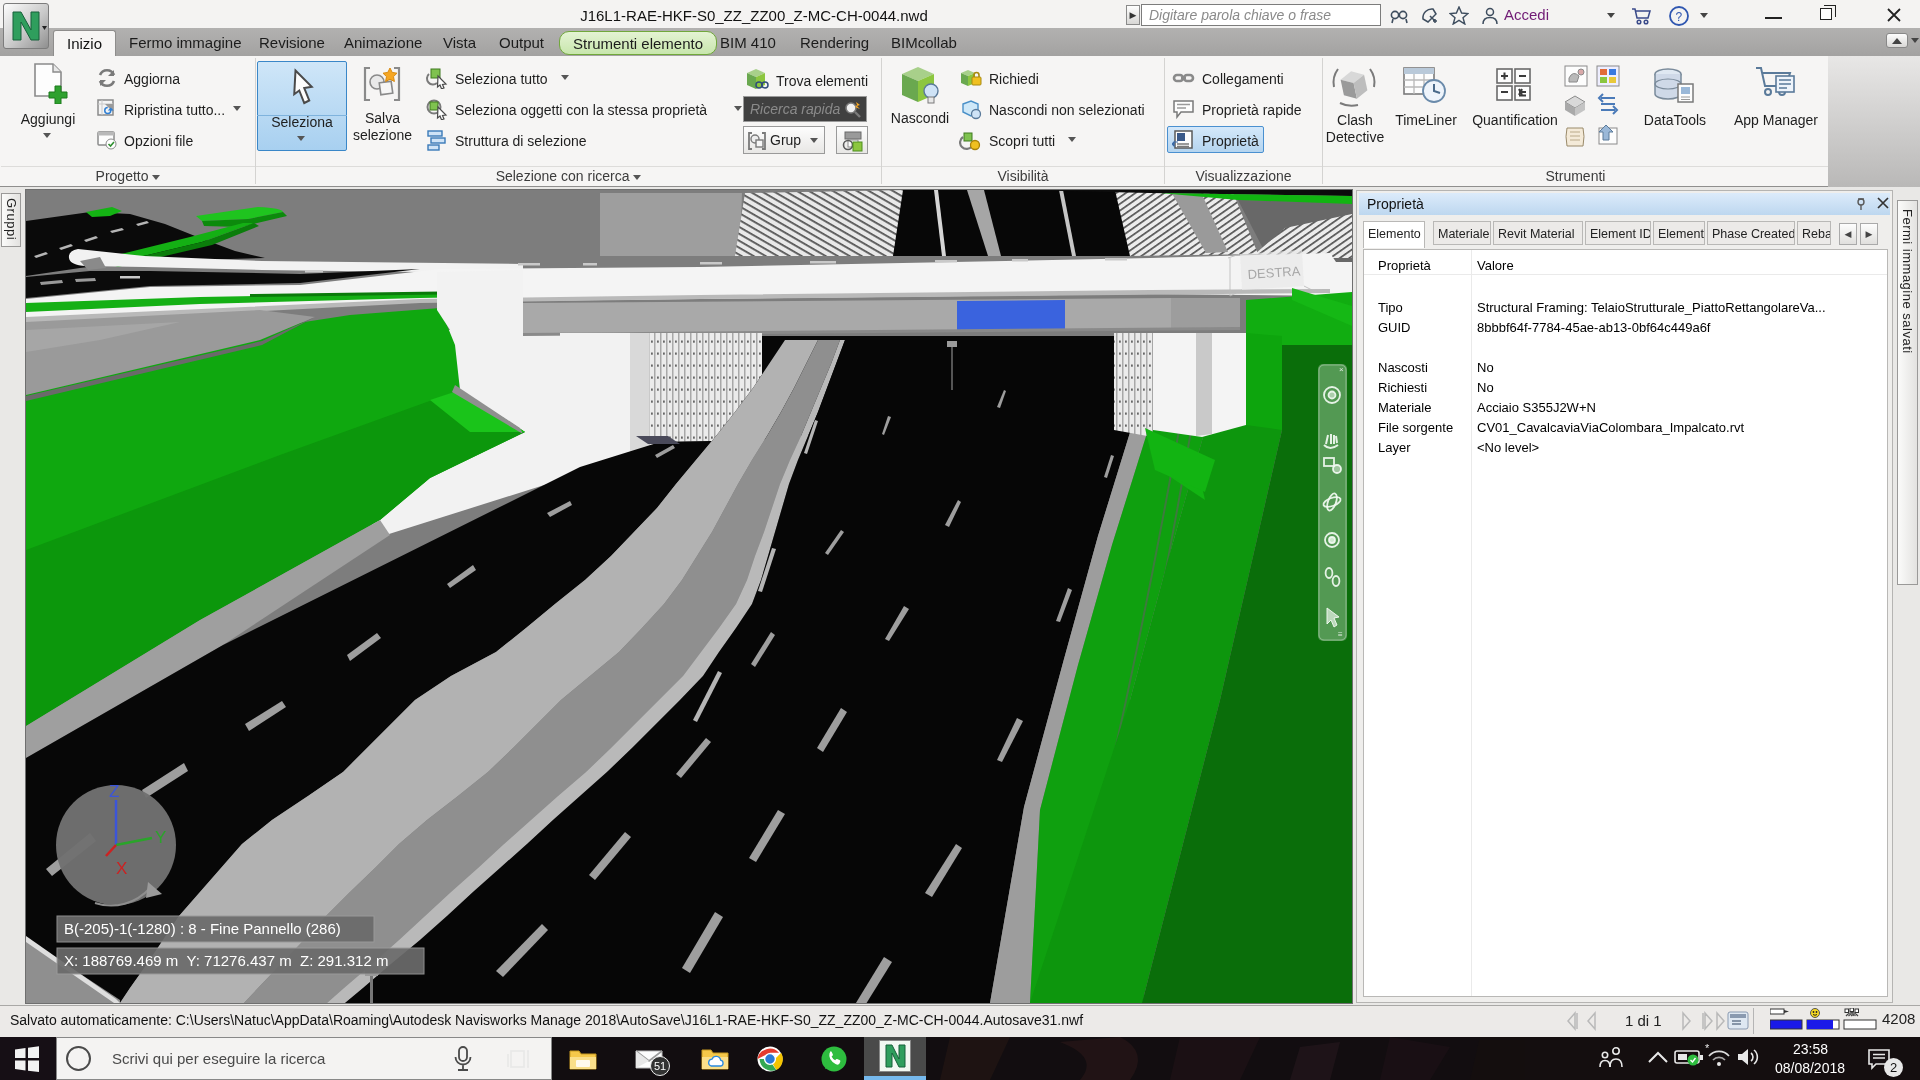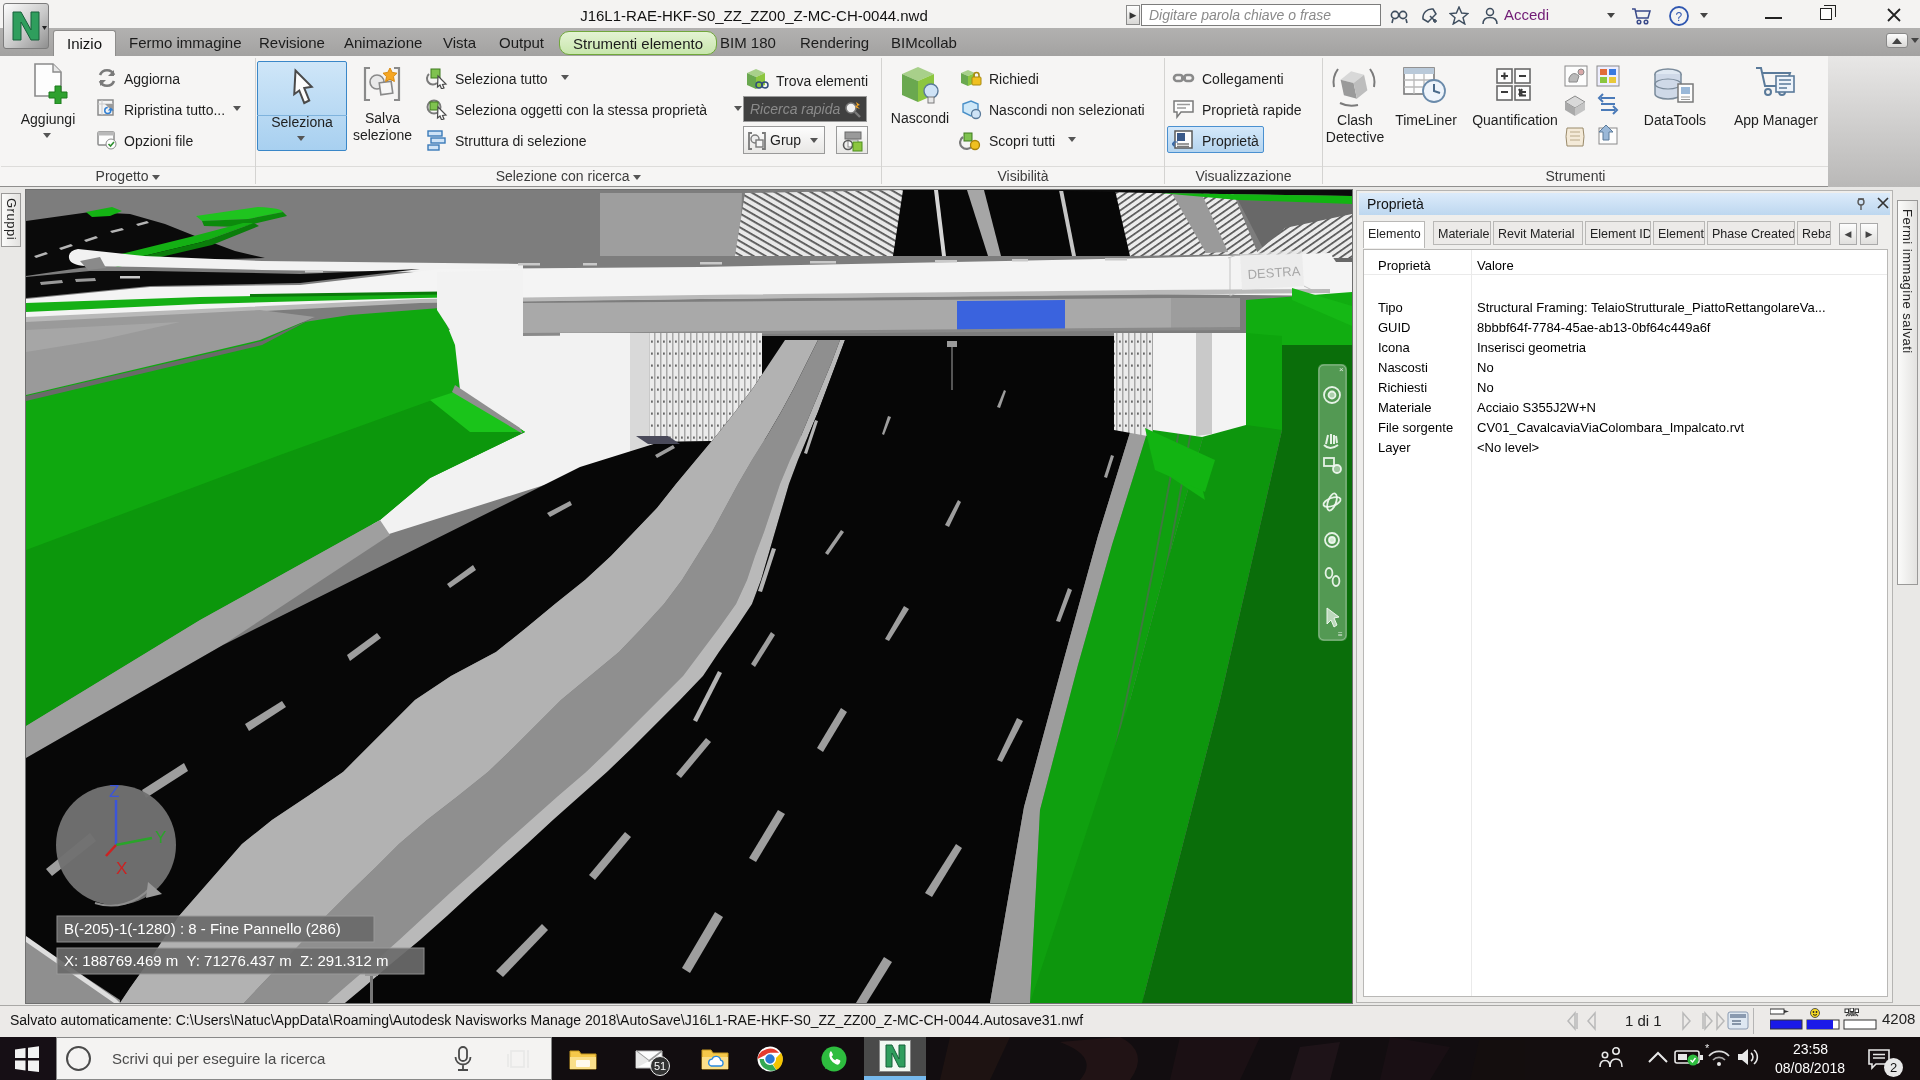--- a/index.html
+++ b/index.html
@@ -112,21 +112,21 @@
 
 
 <div id="tabrow"></div>
 <div class="tab active" style="left:53px">Inizio</div>
 <div class="tab" style="left:116px">Fermo immagine</div>
 <div class="tab" style="left:246px">Revisione</div>
 <div class="tab" style="left:331px">Animazione</div>
 <div class="tab" style="left:430px">Vista</div>
 <div class="tab" style="left:486px">Output</div>
 <div class="tab green" style="left:559px">Strumenti elemento</div>
-<div class="tab" style="left:707px">BIM 180</div>
+<div class="tab" style="left:707px">BIM 410</div>
 <div class="tab" style="left:787px">Rendering</div>
 <div class="tab" style="left:878px">BIMcollab</div>
 
 
 <div id="ribbon"></div>
 <div id="ribbonright"></div>
 <div id="collapsebtn">
     <div style="width:0;height:0;border-left:5px solid transparent;border-right:5px solid transparent;border-bottom:6px solid #444;margin:4px auto 0"></div>
   </div>
 <div class="abs" style="left:1911px;top:38px;width:0;height:0;border-left:4px solid transparent;border-right:4px solid transparent;border-top:5px solid #444"></div>
@@ -636,24 +636,20 @@
         <span class="c2">Valore</span>
       </div>
     <div class="prow" style="top:48px">
         <span class="c1">Tipo</span>
         <span class="c2">Structural Framing: TelaioStrutturale_PiattoRettangolareVa...</span>
       </div>
     <div class="prow" style="top:68px">
         <span class="c1">GUID</span>
         <span class="c2">8bbbf64f-7784-45ae-ab13-0bf64c449a6f</span>
       </div>
-    <div class="prow" style="top:88px">
-        <span class="c1">Icona</span>
-        <span class="c2">Inserisci geometria</span>
-      </div>
     <div class="prow" style="top:108px">
         <span class="c1">Nascosti</span>
         <span class="c2">No</span>
       </div>
     <div class="prow" style="top:128px">
         <span class="c1">Richiesti</span>
         <span class="c2">No</span>
       </div>
     <div class="prow" style="top:148px">
         <span class="c1">Materiale</span>

